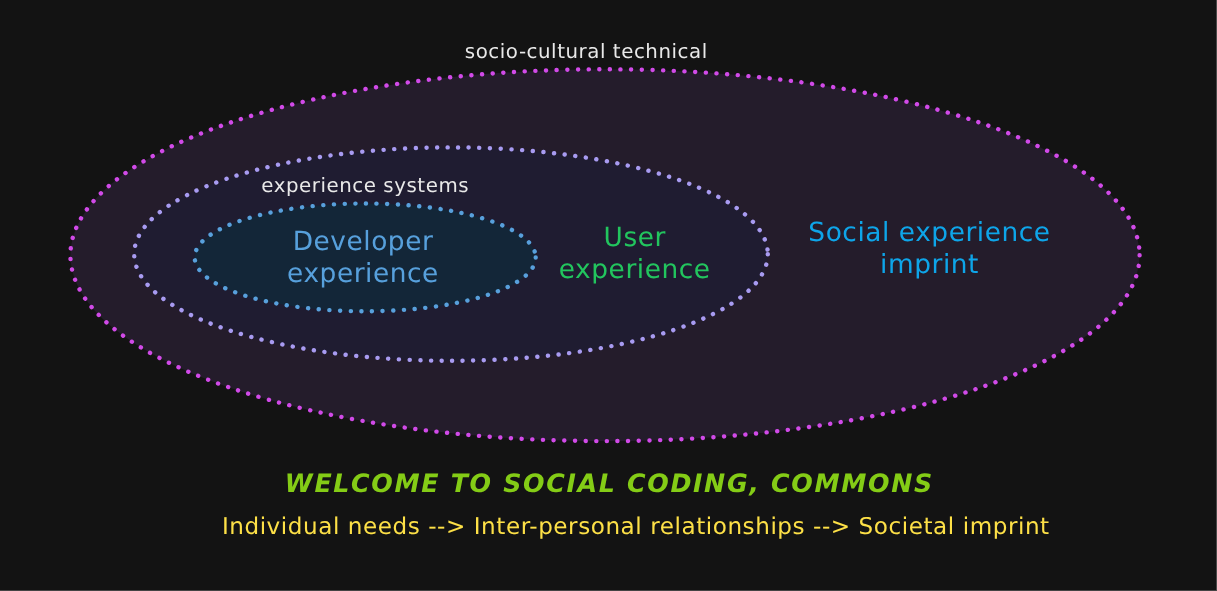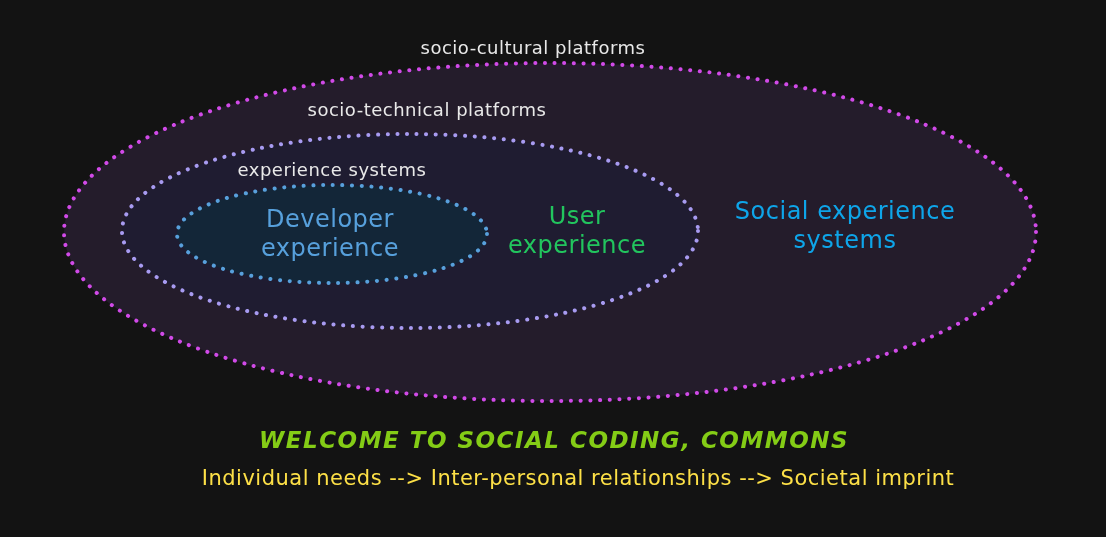--- a/index.html
+++ b/index.html
@@ -66,38 +66,37 @@
 <body>
 
 <div id="stage" style="background: rgb(19, 19, 19);">
 
   <svg id="rings-svg" width="1106" height="537" viewBox="0 0 1106 537">
     <ellipse cx="550" cy="232" rx="486" ry="169" stroke-width="4" stroke-dasharray="0.1 9.6" stroke-linecap="round" fill="#241c2b" stroke="#d14ae8"></ellipse>
     <ellipse cx="410" cy="231" rx="288" ry="97" stroke-width="4" stroke-dasharray="0.1 9.6" stroke-linecap="round" fill="#1f1c31" stroke="#a89bf1"></ellipse>
     <ellipse cx="332" cy="234" rx="155" ry="49" stroke-width="4" stroke-dasharray="0.1 9.6" stroke-linecap="round" fill="#132638" stroke="#58a0dc"></ellipse>
   </svg>
 
-  <div class="ring-label" id="label-socio-cultural" style="color: rgb(233, 233, 233);">socio-cultural platforms</div>
+  <div class="ring-label" id="label-socio-cultural" style="color: rgb(233, 233, 233);">socio-cultural technical</div>
 
-  <div class="ring-label" id="label-socio-technical" style="color: rgb(233, 233, 233);">socio-technical platforms</div>
 
   <div class="ring-label" id="label-technical" style="color: rgb(233, 233, 233);">experience systems</div>
 
   <div class="zone-label" id="zone-developer" style="color: rgb(87, 160, 220);">
     <span>Developer</span>
     <span>experience</span>
   </div>
 
   <div class="zone-label" id="zone-user" style="color: #22c55e;">
     <span>User</span>
     <span>experience</span>
   </div>
 
   <div class="zone-label" id="zone-social" style="color: #0ea5e9;">
     <span>Social experience</span>
-    <span>systems</span>
+    <span>imprint</span>
   </div>
 
   <div class="headline" id="footer-headline" style="color: #84cc16; font-style: italic;">WELCOME TO SOCIAL CODING, COMMONS</div>
 
   <div class="subline" id="footer-subline" style="color: #fde047;">Individual needs --&gt; Inter-personal relationships --&gt; Societal imprint</div>
 
 </div>
 
 </body></html>

